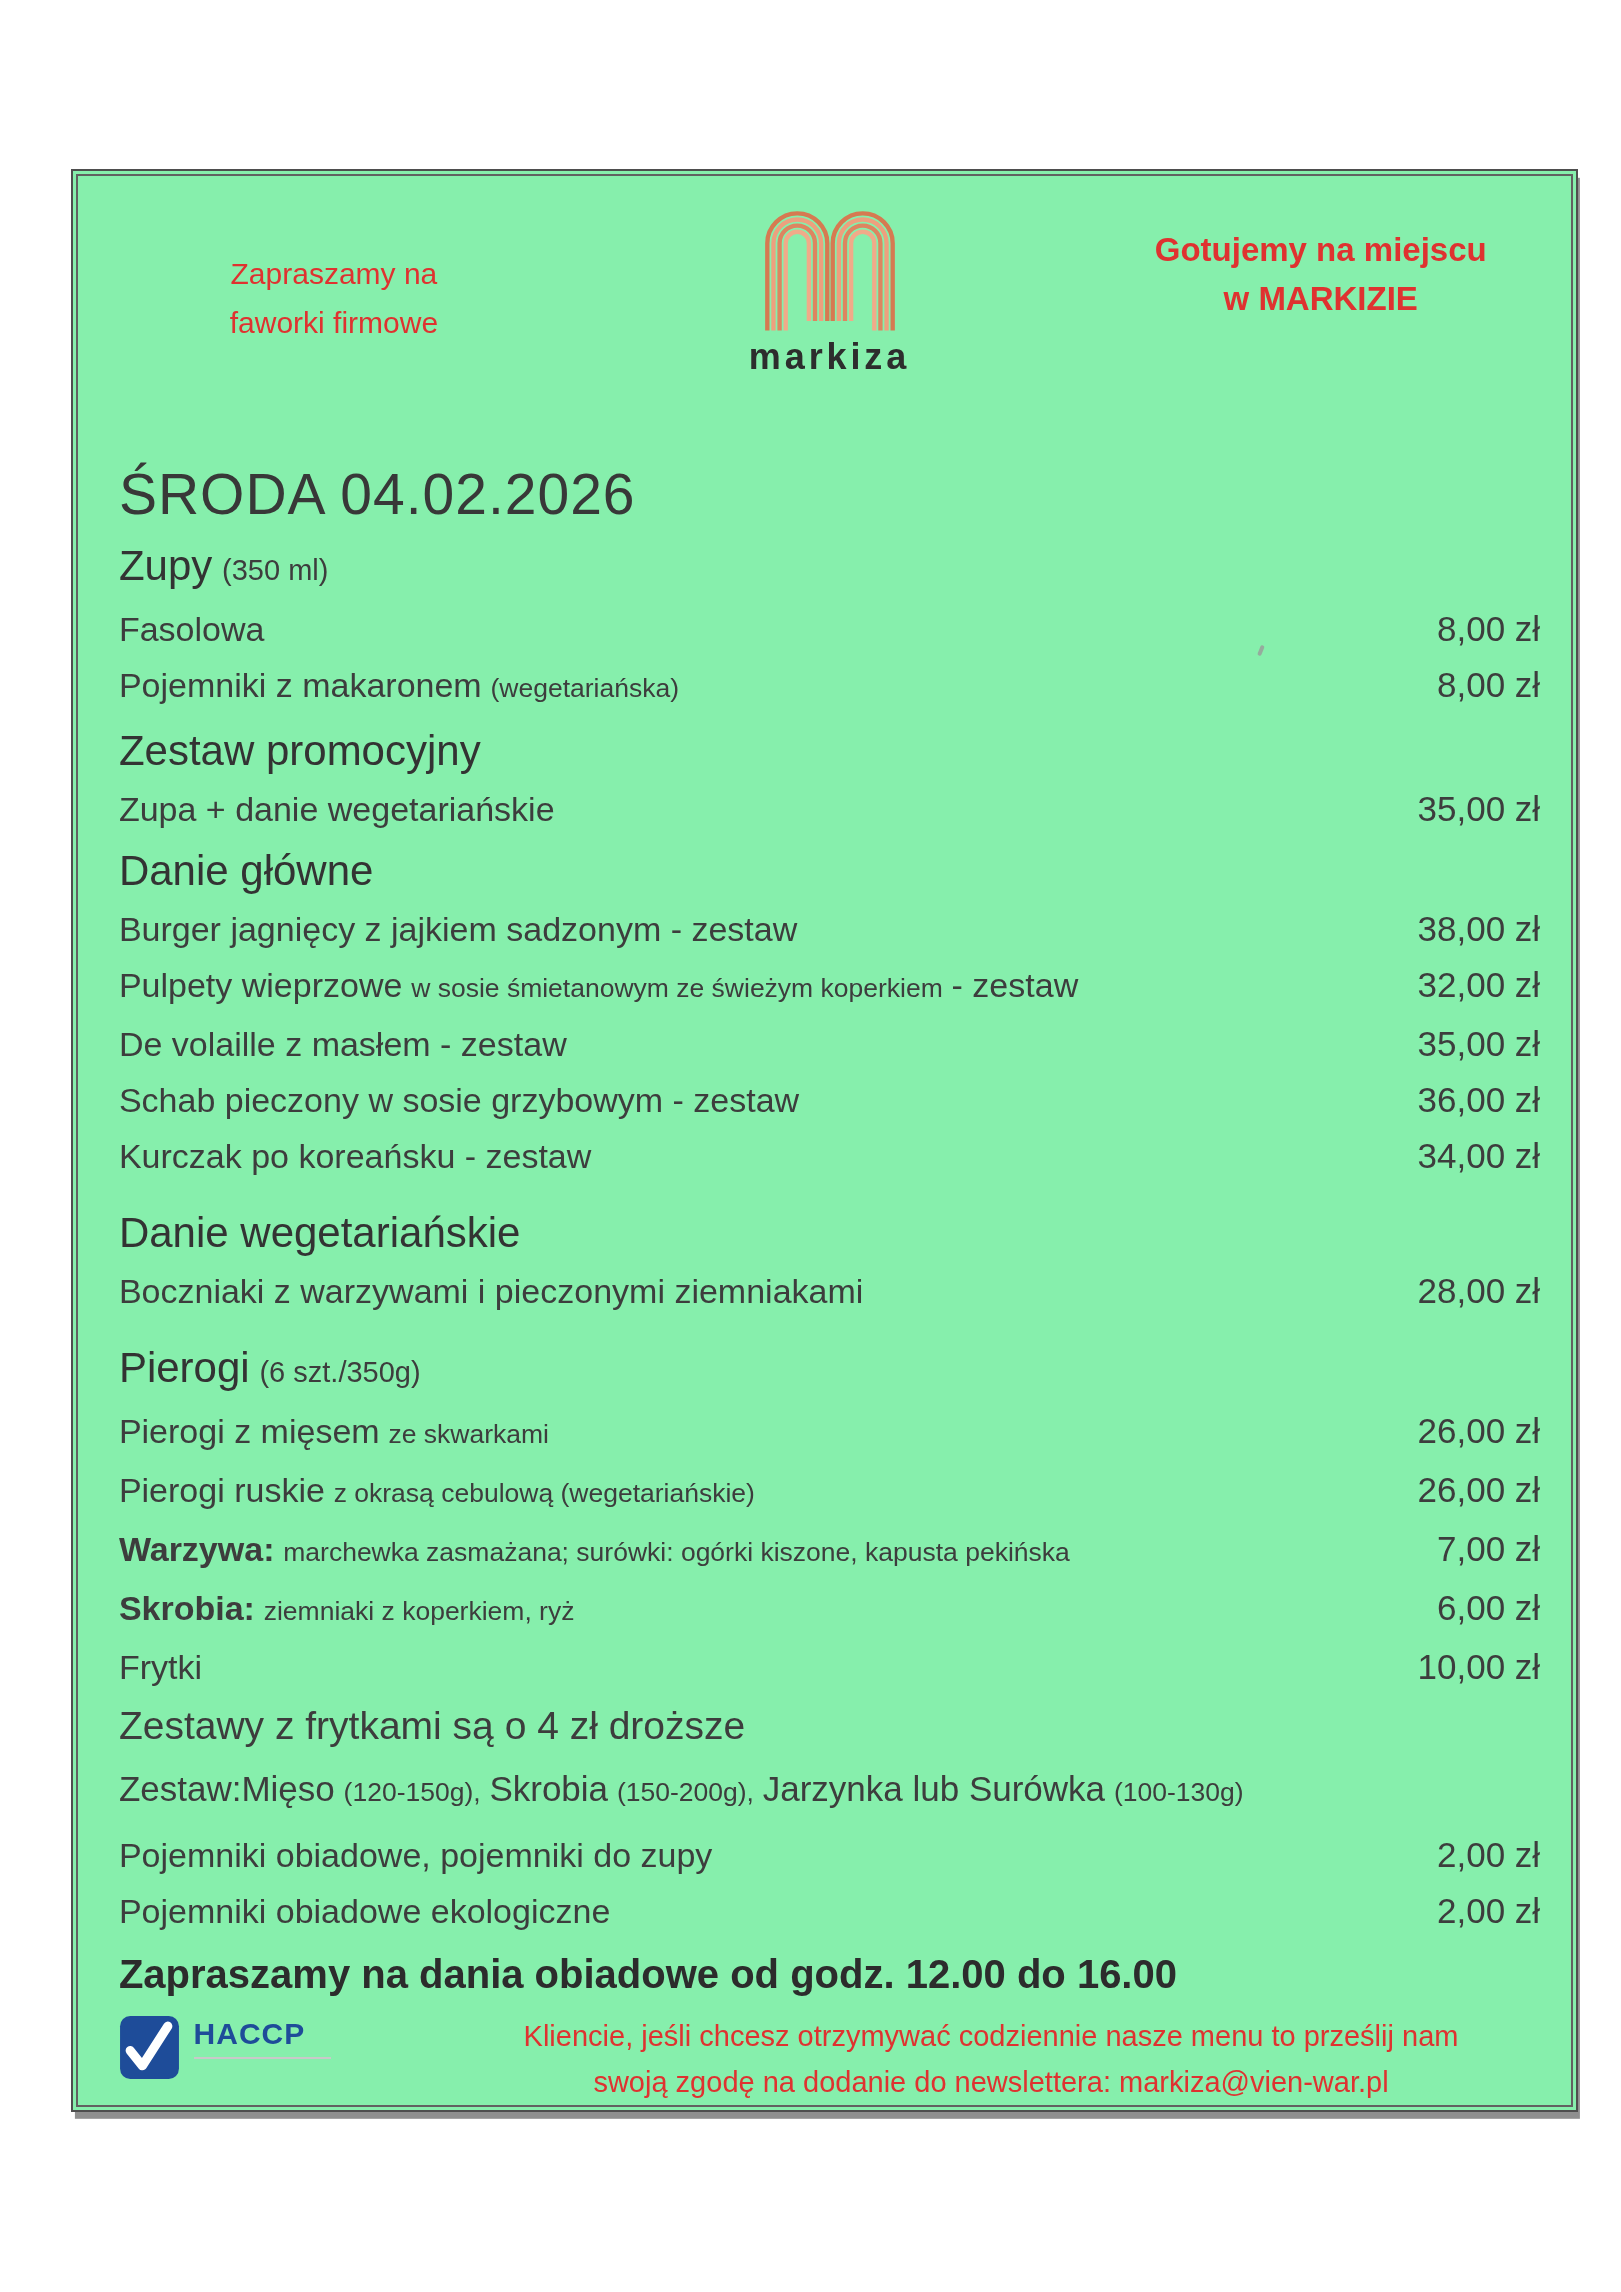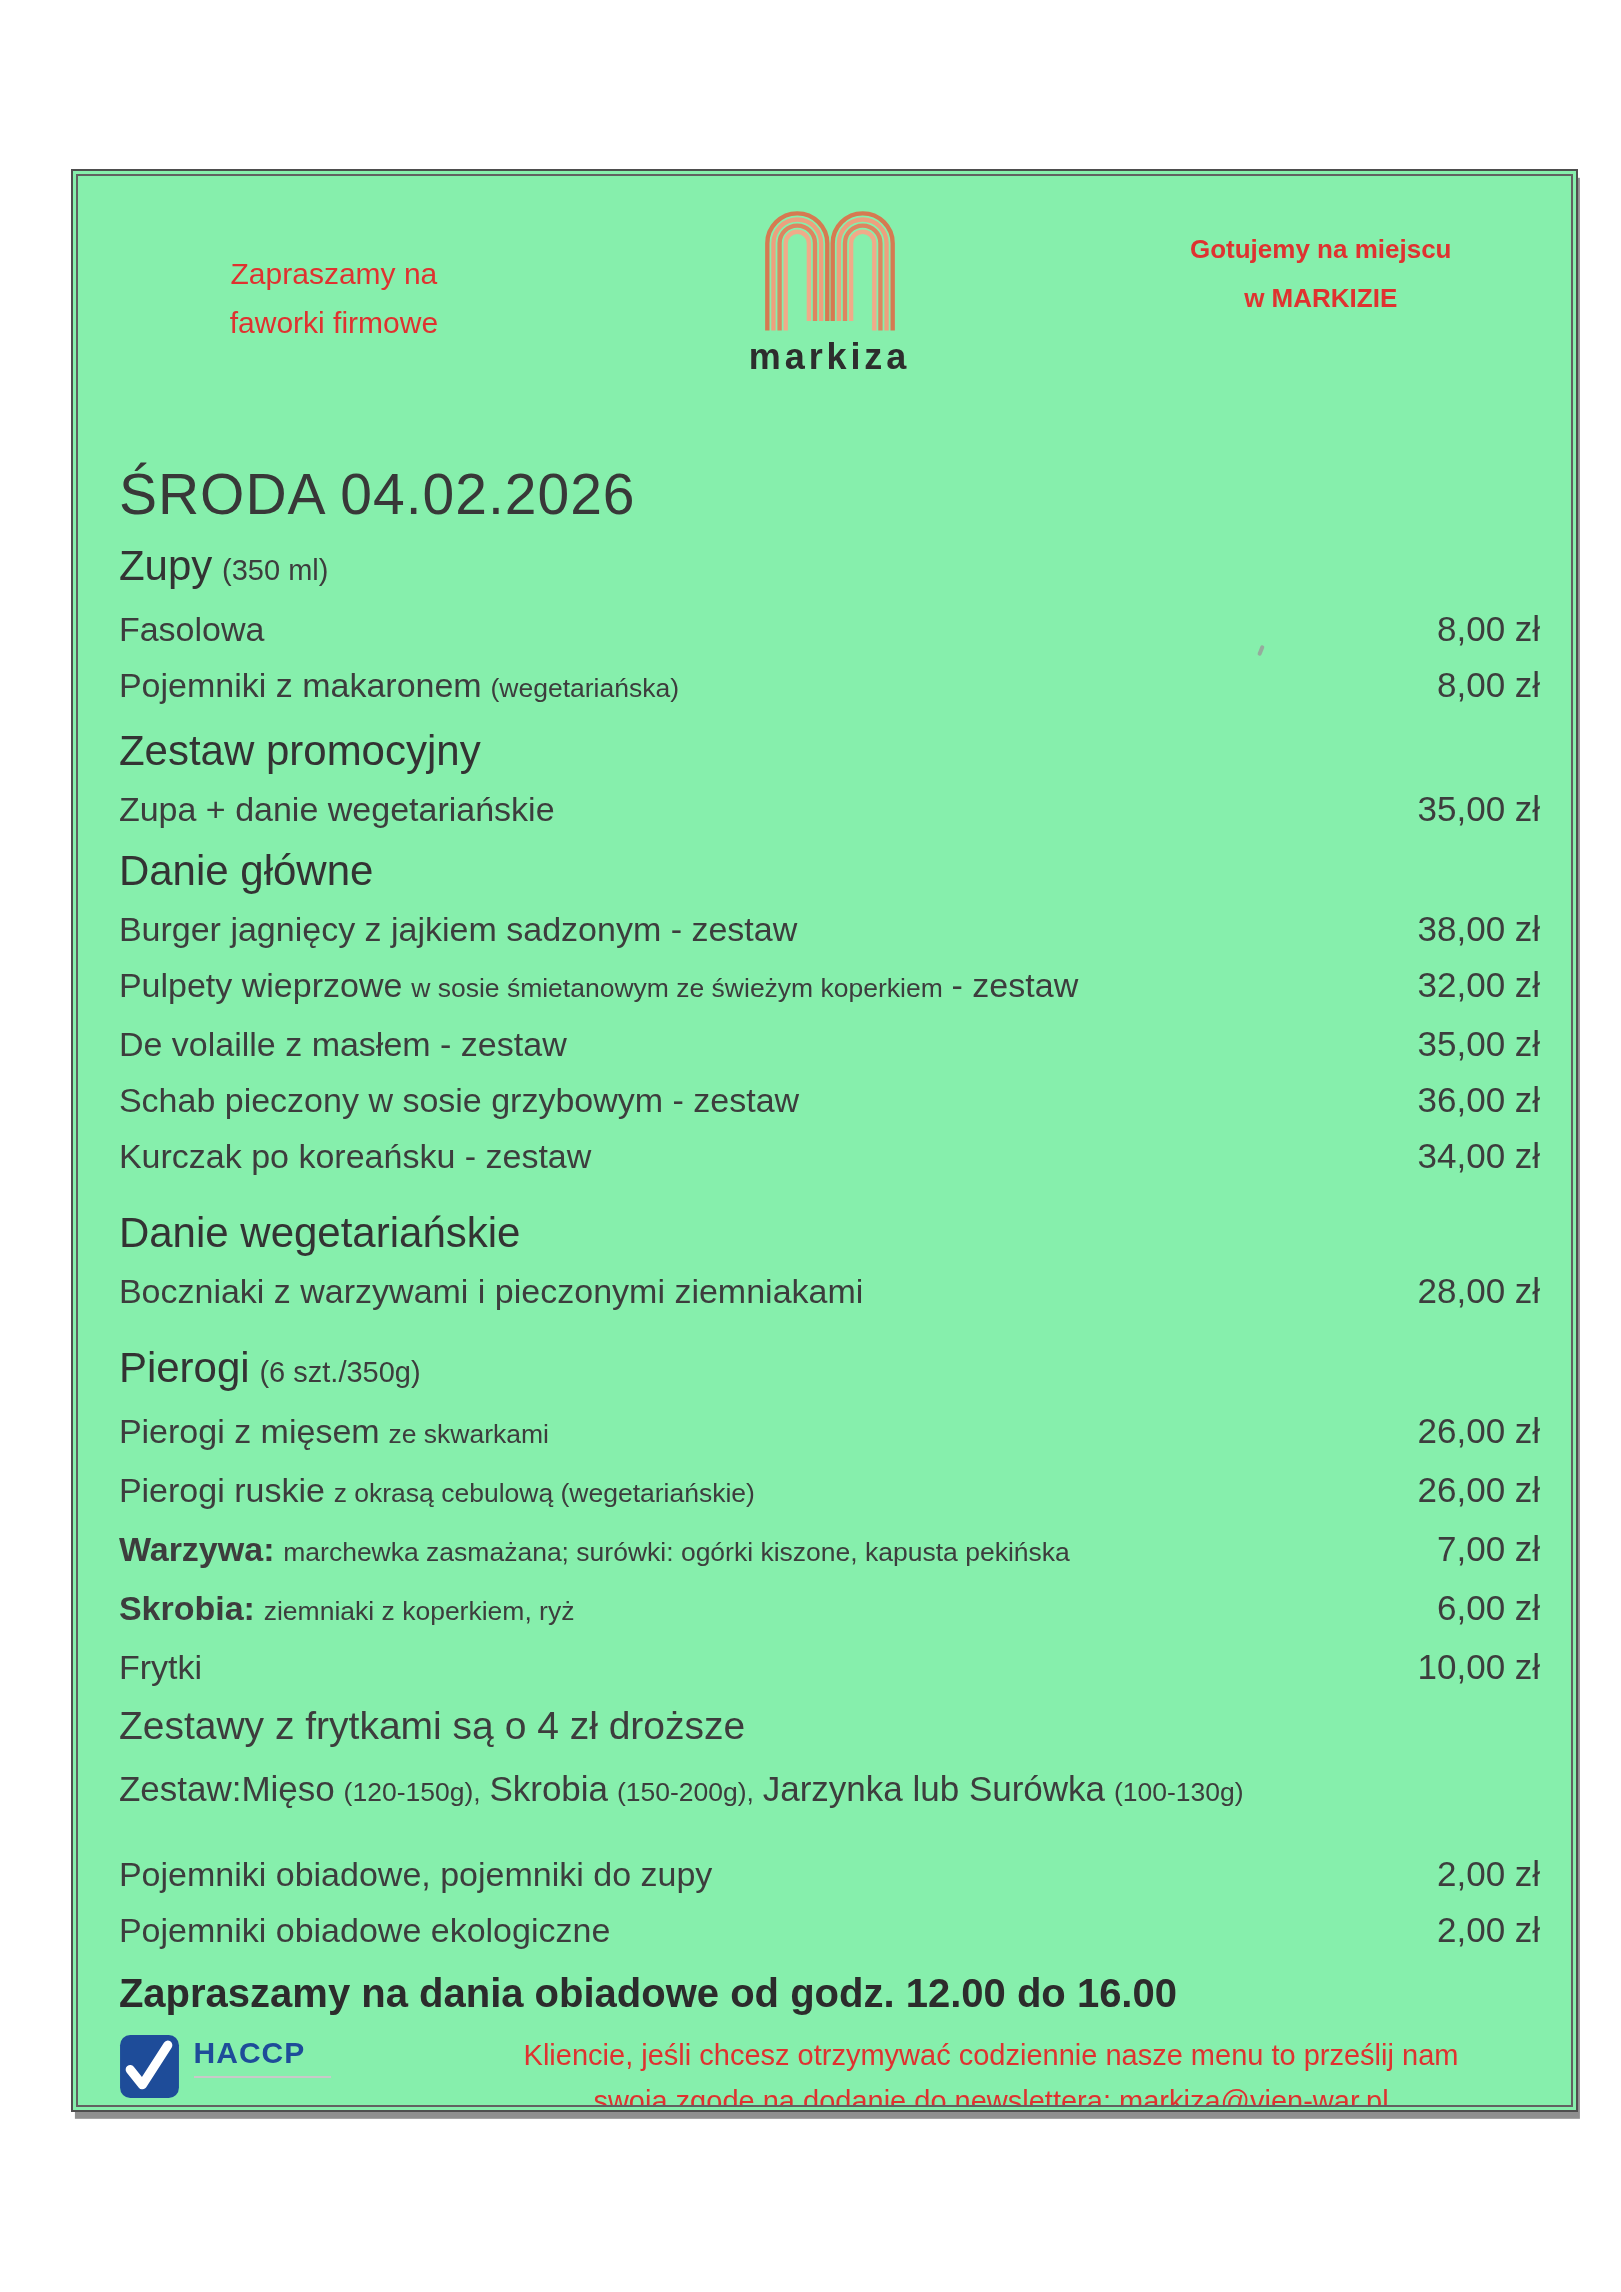--- a/index.html
+++ b/index.html
@@ -29,21 +29,21 @@
   }
   
   .header { position:relative; height:286px; }
   .promo { color:#df3230; text-align:center; }
   .promo-left {
     position:absolute; left:29px; top:73px; width:372px;
     font-size:30px; line-height:49px; font-weight:400;
   }
   .promo-right {
     position:absolute; right:3.9px; top:49px; width:431px;
-    font-size:26px; line-height:49px; font-weight:700;
+    font-size:33px; line-height:49px; font-weight:700;
   }
   .logo-wrap {
     position:absolute; left:50%; top:21.6px; transform:translateX(-50%);
     text-align:center;
   }
   .logo-m svg { display:block; margin:0 auto; }
   .logo-word {
     font-size:36px; font-weight:700; letter-spacing:3.9px;
     color:#2d2d2d; margin-top:0px;
   }
@@ -66,21 +66,21 @@
   }
   .mrow .name { flex:1 1 auto; }
   .mrow .price { flex:0 0 auto; margin-left:23.5px; white-space:nowrap; font-size:35px; }
   .sm { font-size:26.5px; margin-left:8.8px; }
   .sfx { margin-left:8.8px; }
   .lbl { font-weight:700; }
   .fries-note { font-size:39px; line-height:61px; }
   .zestaw-line { font-size:35px; line-height:65px; }
   .zestaw-line .zl-sm { font-size:26.5px; }
   .zestaw-line span + span { margin-left:8.8px; }
-  .containers { margin-top:21px; }
+  .containers { margin-top:2px; }
   .invite {
     font-size:40px; line-height:63px; font-weight:700; color:#2c2c2c;
     margin-top:3.9px;
   }
   
   .footer { display:flex; align-items:flex-start; margin-top:5.9px; }
   .haccp { display:flex; gap:13.7px; flex:0 0 323px; align-items:flex-start; padding-top:3.9px; }
   .haccp-text { padding-top:2px; }
   .haccp-title { font-size:30px; font-weight:700; color:#1e4c99; letter-spacing:1px; }
   .haccp-rule { height:2px; background:#c9c9c9; margin:5.9px 0 3.9px 0; width:137px; }

